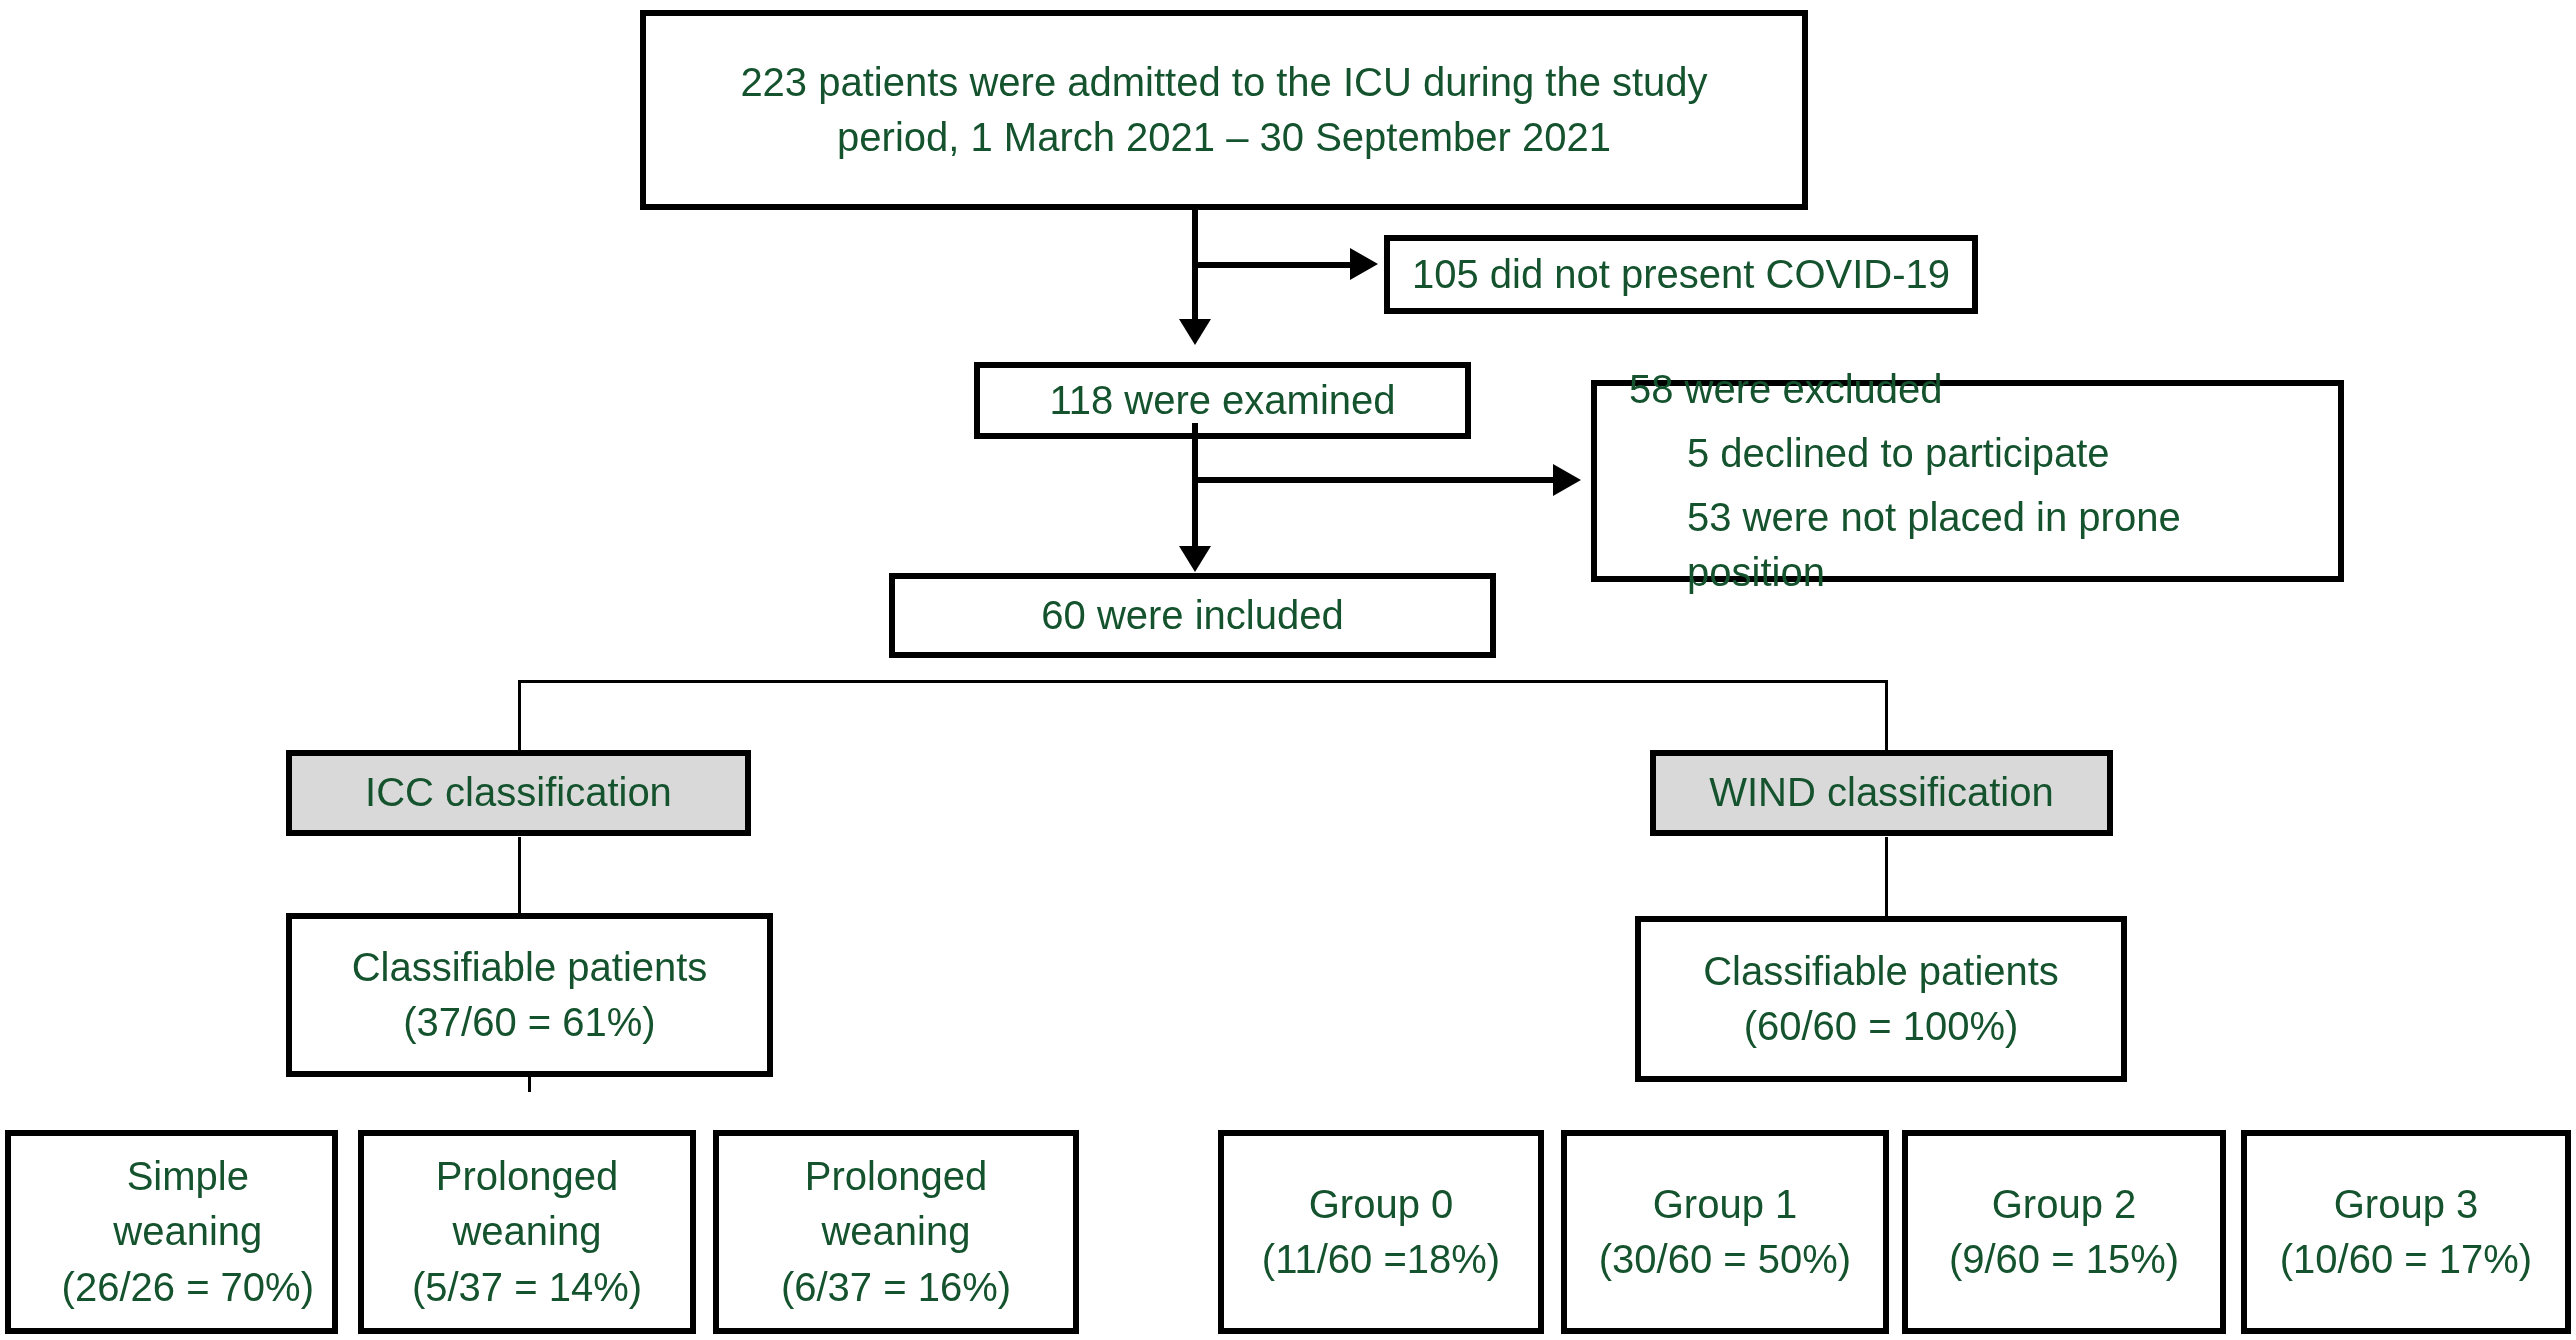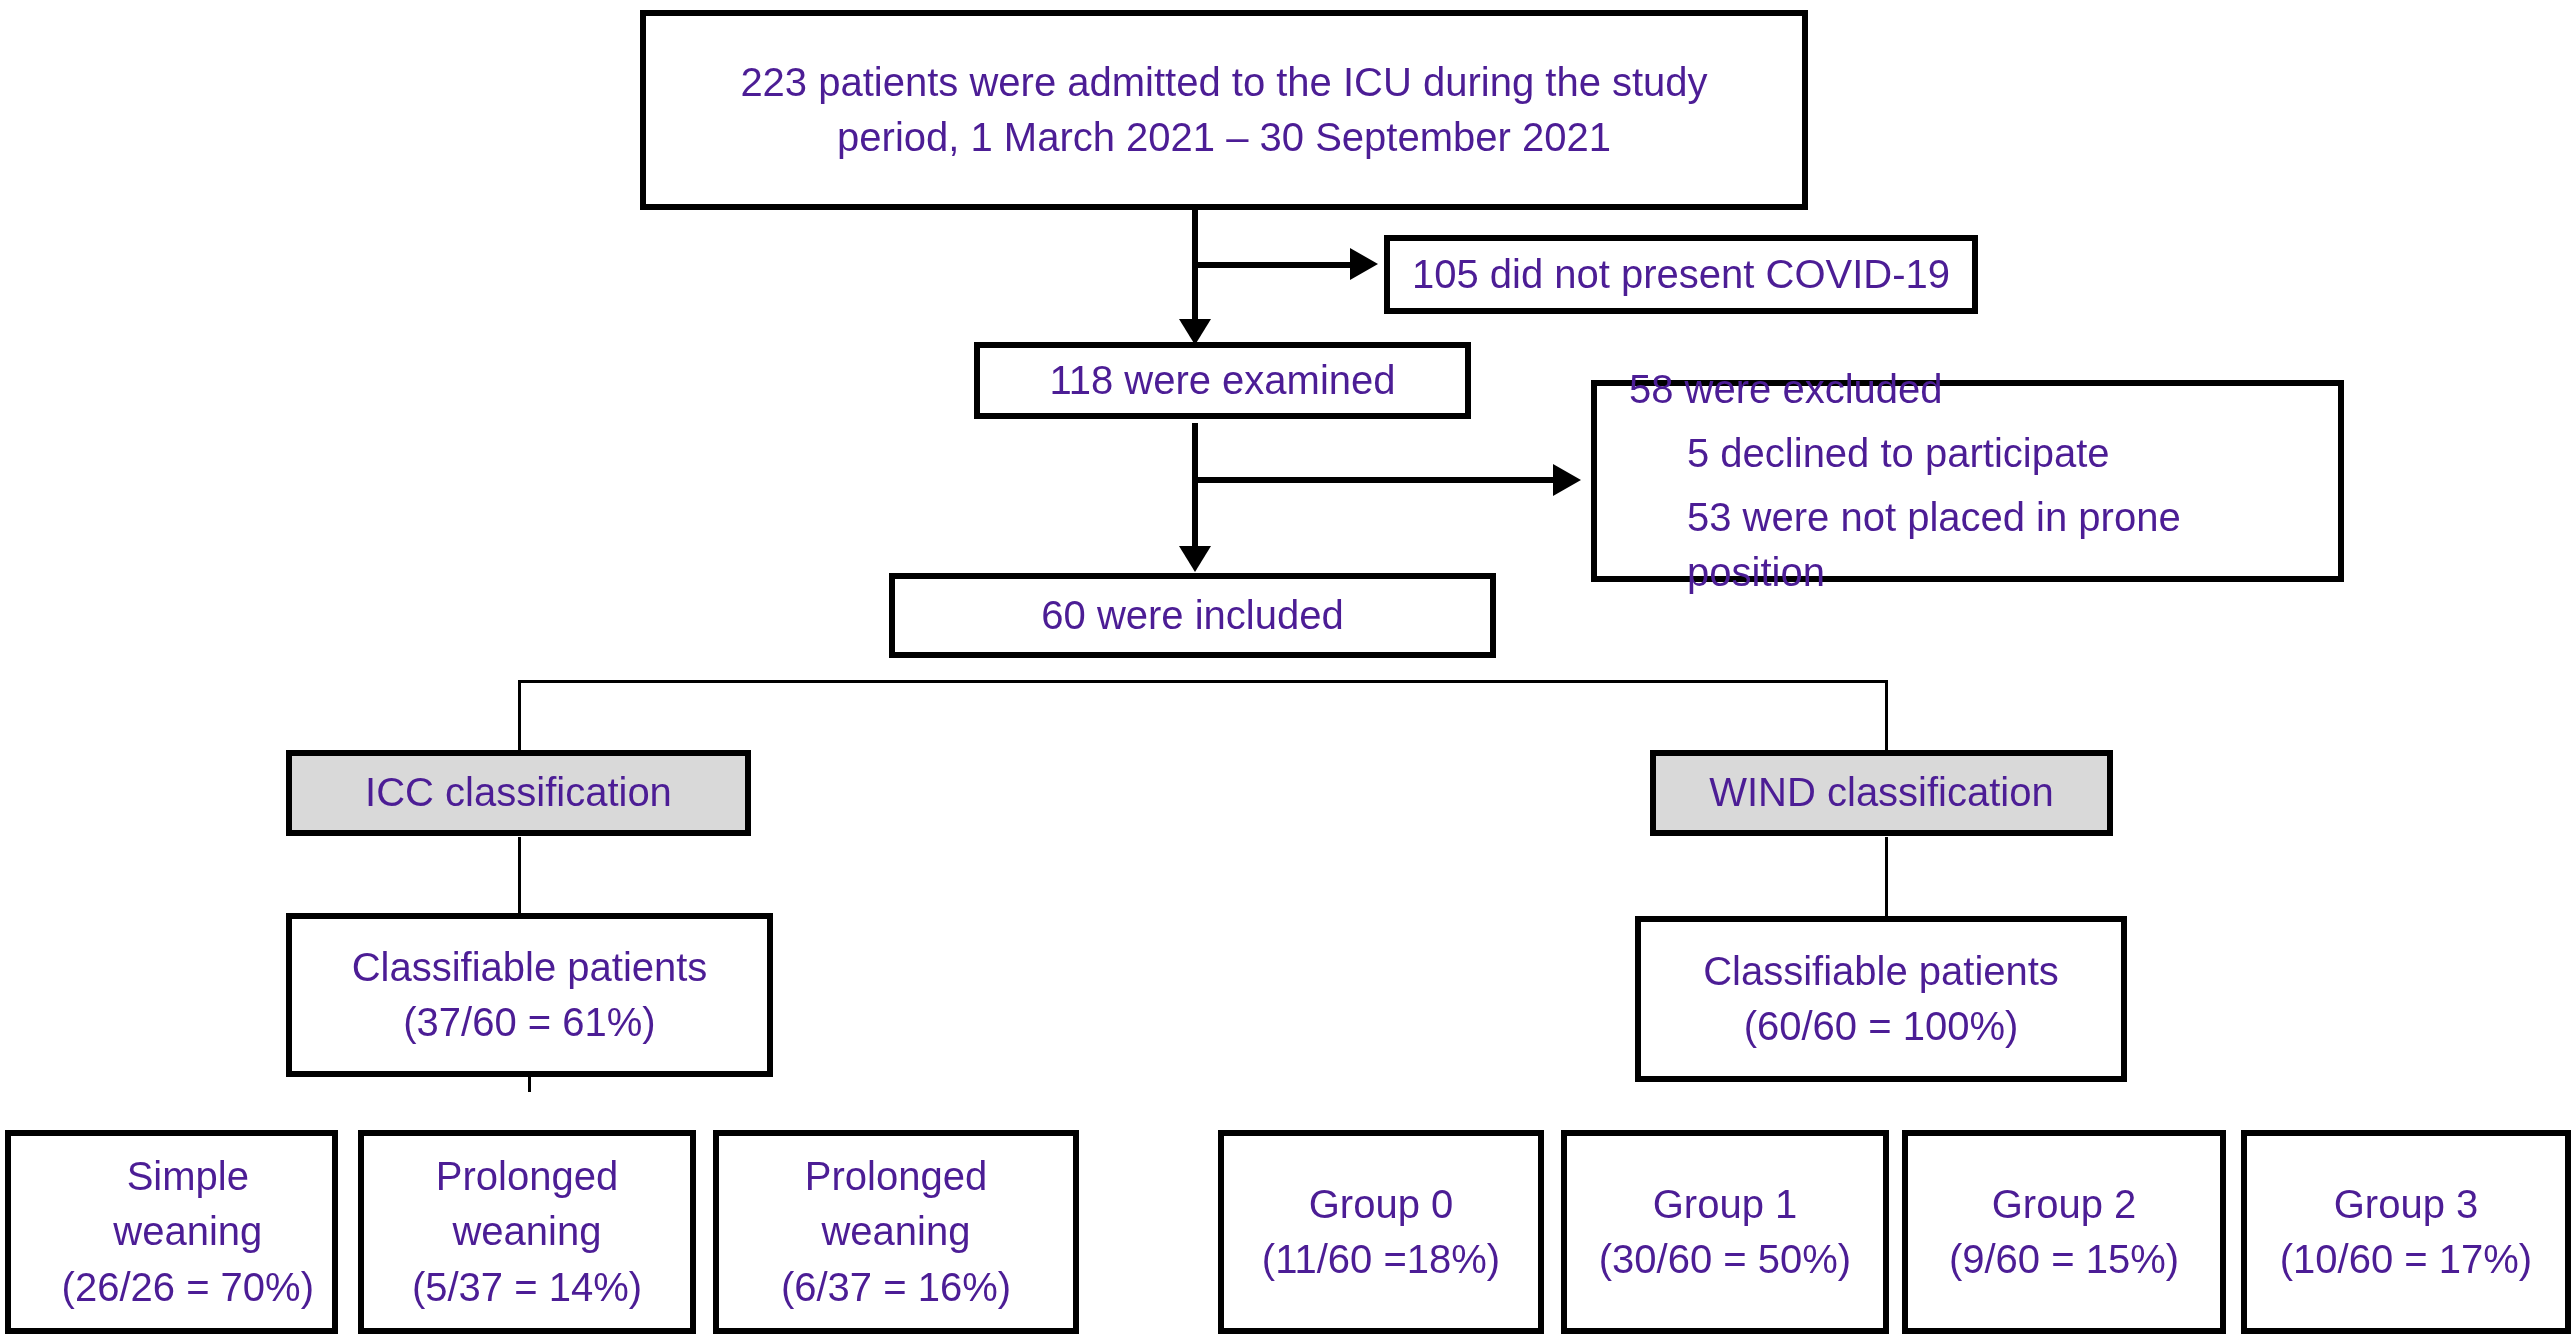--- a/index.html
+++ b/index.html
@@ -6,21 +6,21 @@
     margin: 0;
     padding: 0;
     background: #ffffff;
   }
   .diagram {
     position: relative;
     width: 2576px;
     height: 1340px;
     background: #ffffff;
     font-family: "Liberation Sans", "DejaVu Sans", sans-serif;
-    color: #4c1d95;
+    color: #14532d;
   }
   .box {
     position: absolute;
     box-sizing: border-box;
     border: 6.2px solid #000000;
     background: #ffffff;
     display: flex;
     flex-direction: column;
     align-items: center;
     justify-content: center;
@@ -69,21 +69,21 @@
   <div class="line-seg" style="left:1192px; top:210px; width:6.2px; height:112px;"></div>
   <div class="arrowhead-down" style="left:1179px; top:319px;"></div>
 
   <div class="line-seg" style="left:1195px; top:262px; width:157px; height:6.2px;"></div>
   <div class="arrowhead-right" style="left:1350px; top:248px;"></div>
 
   <div class="box" style="left:1384px; top:235px; width:594px; height:79px;">
     <span>105 did not present COVID-19</span>
   </div>
 
-  <div class="box" style="left:974px; top:342px; width:497px; height:77px;">
+  <div class="box" style="left:974px; top:362px; width:497px; height:77px;">
     <span>118 were examined</span>
   </div>
 
   <div class="line-seg" style="left:1192px; top:423px; width:6.2px; height:126px;"></div>
   <div class="arrowhead-down" style="left:1179px; top:546px;"></div>
 
   <div class="line-seg" style="left:1195px; top:477px; width:359px; height:6.2px;"></div>
   <div class="arrowhead-right" style="left:1553px; top:464px;"></div>
 
   <div class="box left-align" style="left:1591px; top:380px; width:753px; height:202px;">

